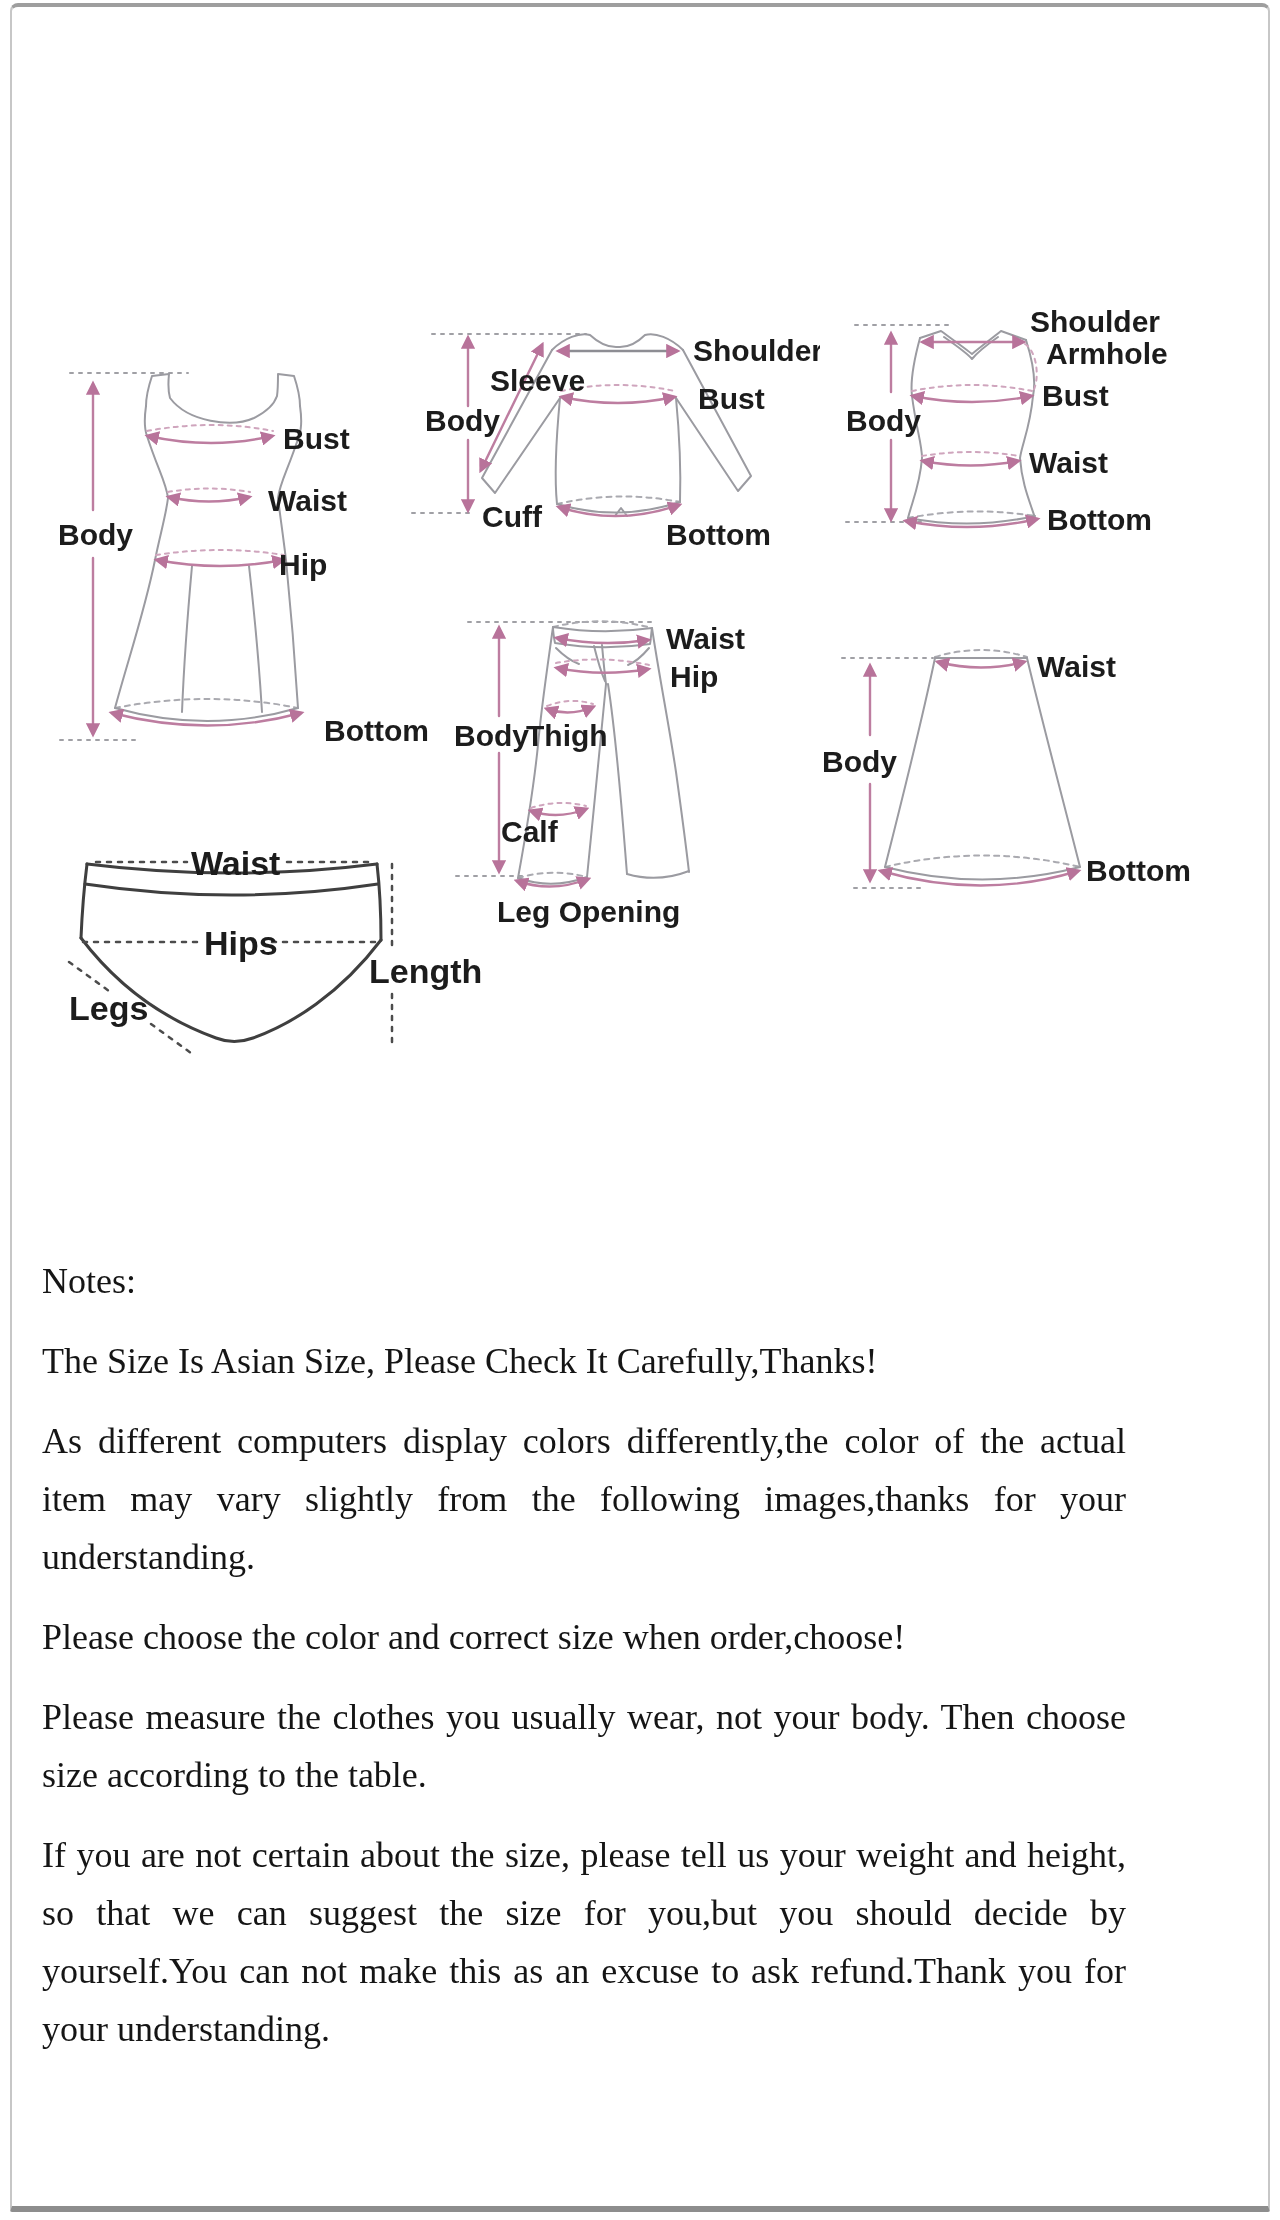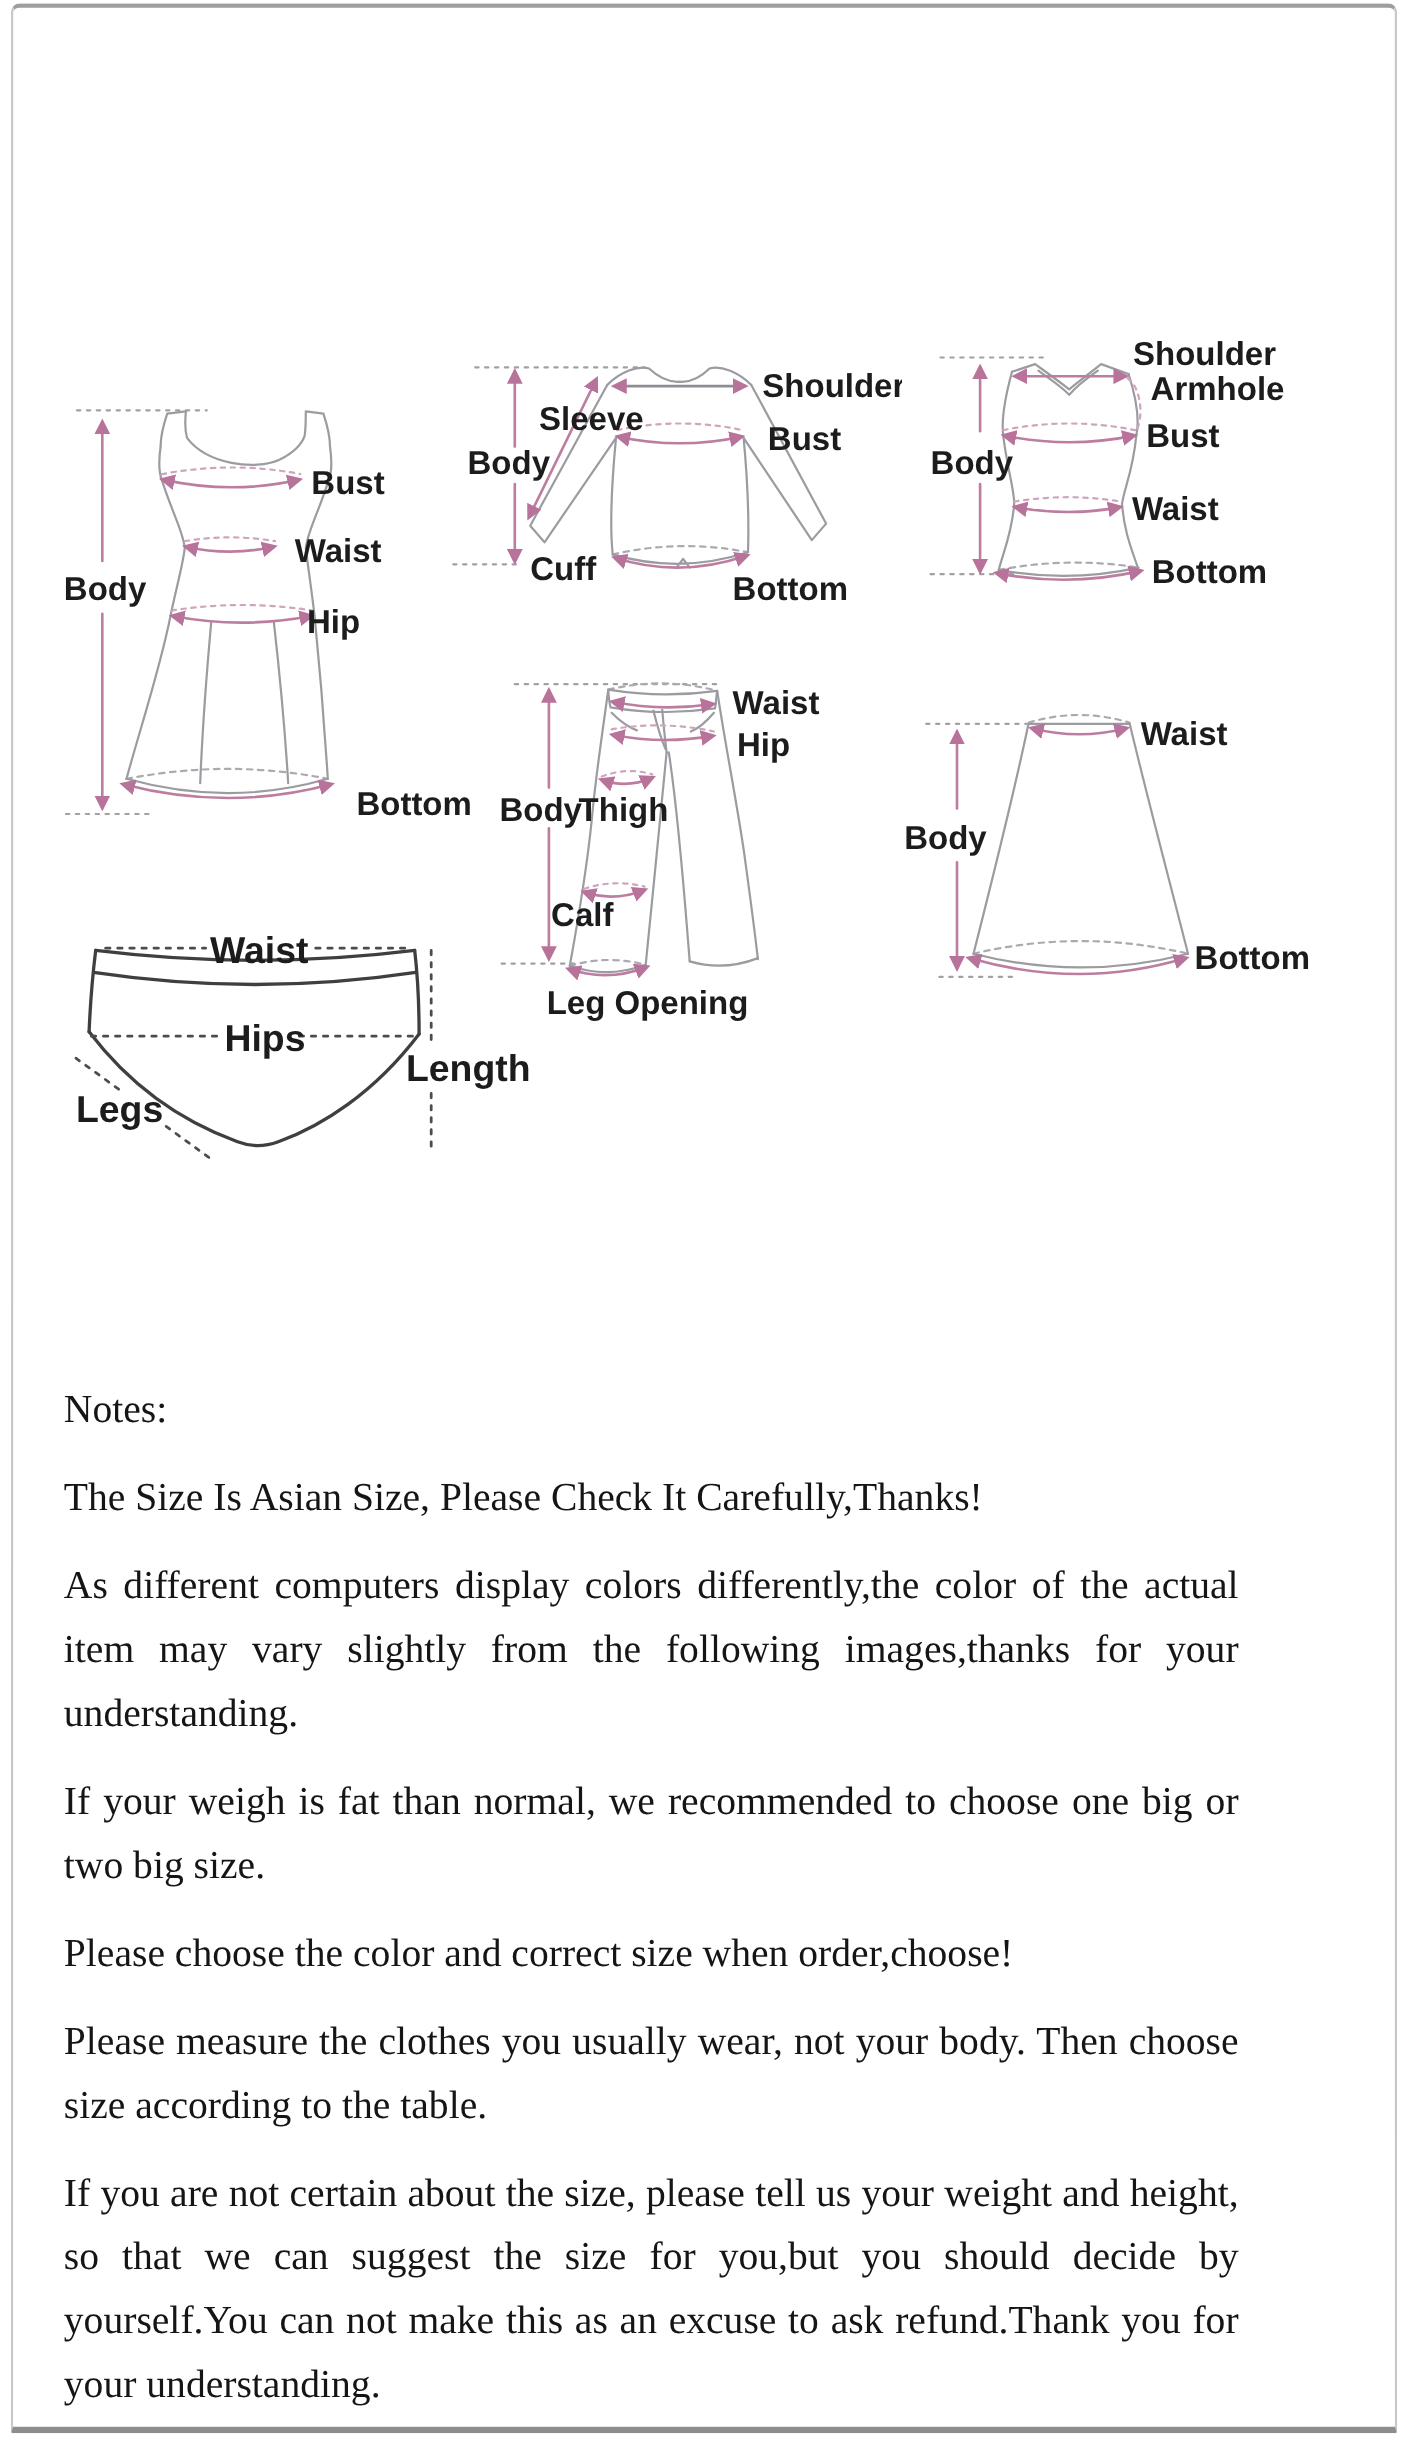--- a/index.html
+++ b/index.html
@@ -23,21 +23,21 @@
   .uw  { fill:none; stroke:#3f3f3f; stroke-width:3;   stroke-linecap:round; stroke-linejoin:round; }
   .uwd { fill:none; stroke:#4c4c4c; stroke-width:2.5; stroke-dasharray:4 7; stroke-linecap:round; }
   .lbl { font-family:"Liberation Sans", sans-serif; font-weight:bold; fill:#1c1c1c; }
   .t30 { font-size:30px; }
   .t34 { font-size:34px; }
   
   .notes {
     position:absolute; left:42px; top:1252px; width:1084px;
     font-family:"Liberation Serif", serif; font-size:36px; line-height:58px; color:#151515;
   }
-  .notes p { margin:0 0 22px 16px; text-align:justify; }
+  .notes p { margin:0 0 22px 0; text-align:justify; }
   .notes p.head { text-align:left; }
 </style>
 </head>
 <body>
 
 <div class="page">
   <div class="frame"></div>
 
   <svg class="diagram" style="left:40px; top:310px;" width="420" height="480" viewBox="0 0 420 480">
     <defs>
@@ -191,18 +191,17 @@
     <text class="lbl t34" x="151" y="45">Waist</text>
     <text class="lbl t34" x="164" y="125">Hips</text>
     <text class="lbl t34" x="29" y="190">Legs</text>
     <text class="lbl t34" x="329" y="153">Length</text>
   </svg>
 
   <section class="notes">
     <p class="head">Notes:</p>
     <p>The Size Is Asian Size, Please Check It Carefully,Thanks!</p>
     <p>As different computers display colors differently,the color of the actual item may vary slightly from the following images,thanks for your understanding.</p>
-    <p>If your weigh is fat than normal, we recommended to choose one big or two big size.</p>
     <p>Please choose the color and correct size when order,choose!</p>
     <p>Please measure the clothes you usually wear, not your body. Then choose size according to the table.</p>
     <p>If you are not certain about the size, please tell us your weight and height, so that we can suggest the size for you,but you should decide by yourself.You can not make this as an excuse to ask refund.Thank you for your understanding.</p>
   </section>
 </div>
 
 </body></html>

